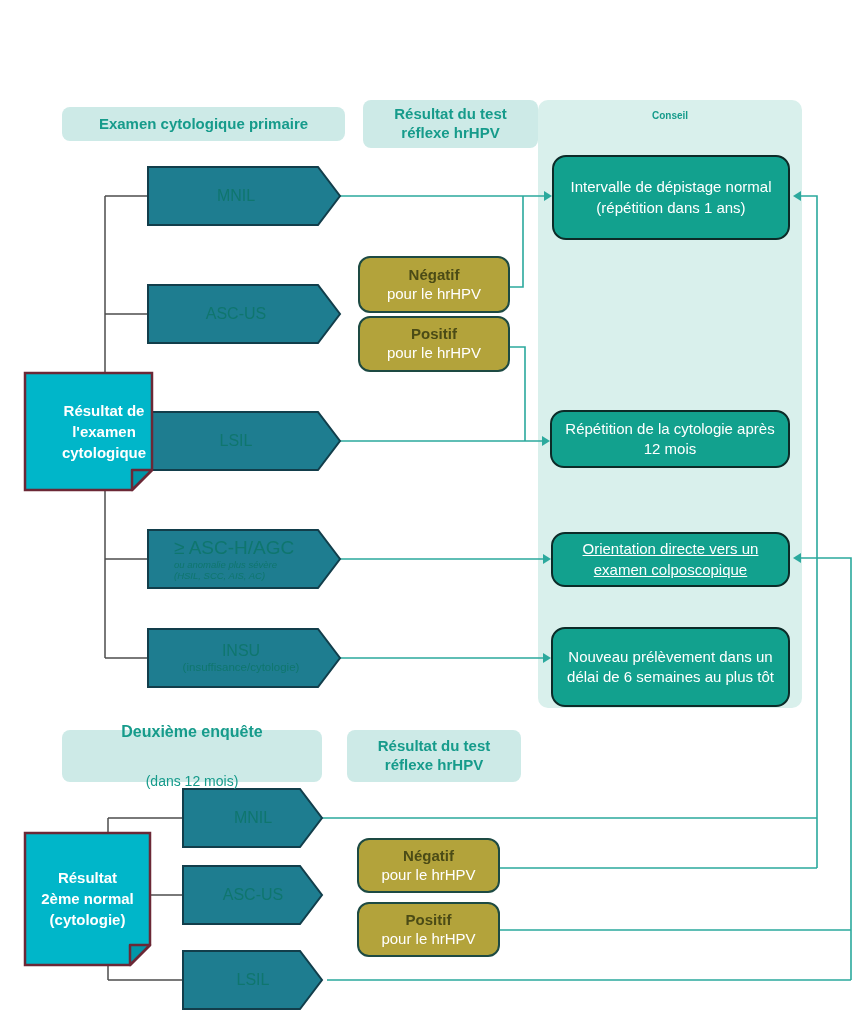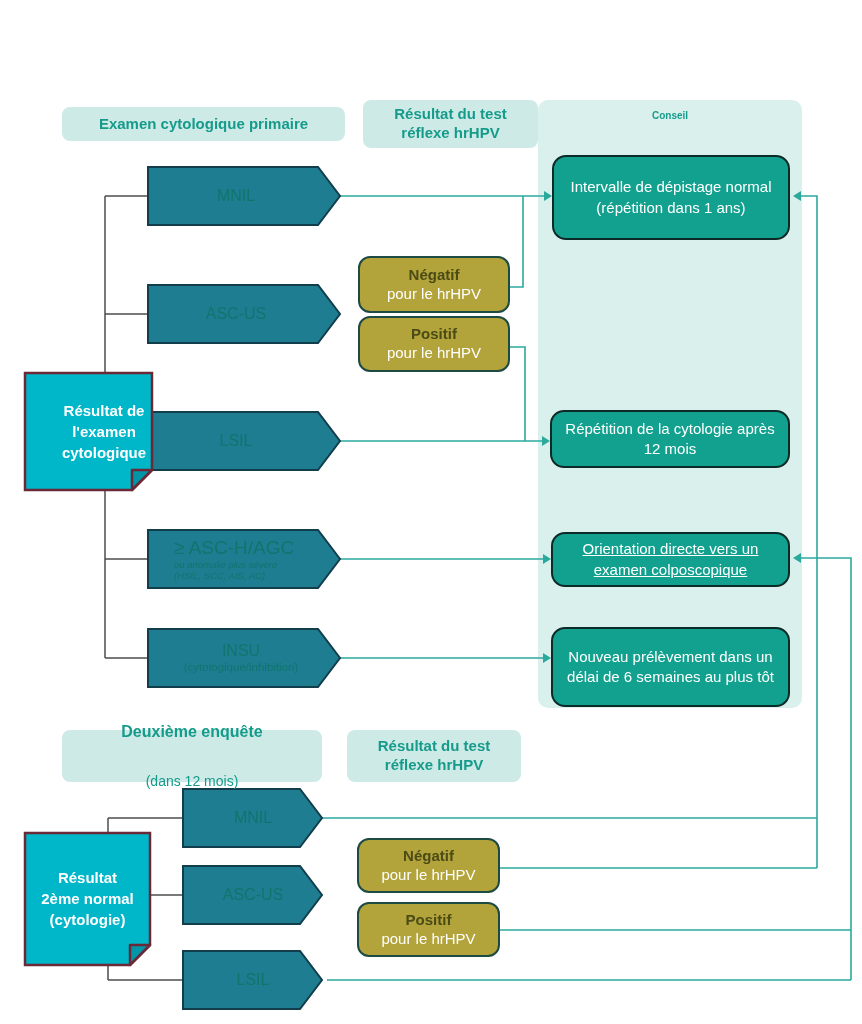--- a/index.html
+++ b/index.html
@@ -99,21 +99,21 @@
 
   <div class="abs arrowtext" style="left:148px;top:167px;width:176px;height:58px;">MNIL</div>
   <div class="abs arrowtext" style="left:148px;top:285px;width:176px;height:58px;">ASC-US</div>
   <div class="abs arrowtext" style="left:148px;top:412px;width:176px;height:58px;">LSIL</div>
   <div class="abs arrowtext col" style="left:148px;top:530px;width:180px;height:58px;padding-left:26px;align-items:flex-start;justify-content:center;">
     <span class="asch-main">≥ ASC-H/AGC</span>
     <span class="asch-sub">ou anomalie plus sévère (HSIL, SCC, AIS, AC)</span>
   </div>
   <div class="abs arrowtext col" style="left:148px;top:629px;width:186px;height:58px;">
     <span>INSU</span>
-    <span class="insu-sub">(cytologique/inhibition)</span>
+    <span class="insu-sub">(insuffisance/cytologie)</span>
   </div>
 
   <div class="abs yellowbox" style="left:358px;top:256px;width:152px;height:57px;">
     <span class="ybold">Négatif</span>
     <span class="ysub">pour le hrHPV</span>
   </div>
   <div class="abs yellowbox" style="left:358px;top:316px;width:152px;height:56px;">
     <span class="ybold">Positif</span>
     <span class="ysub">pour le hrHPV</span>
   </div>

